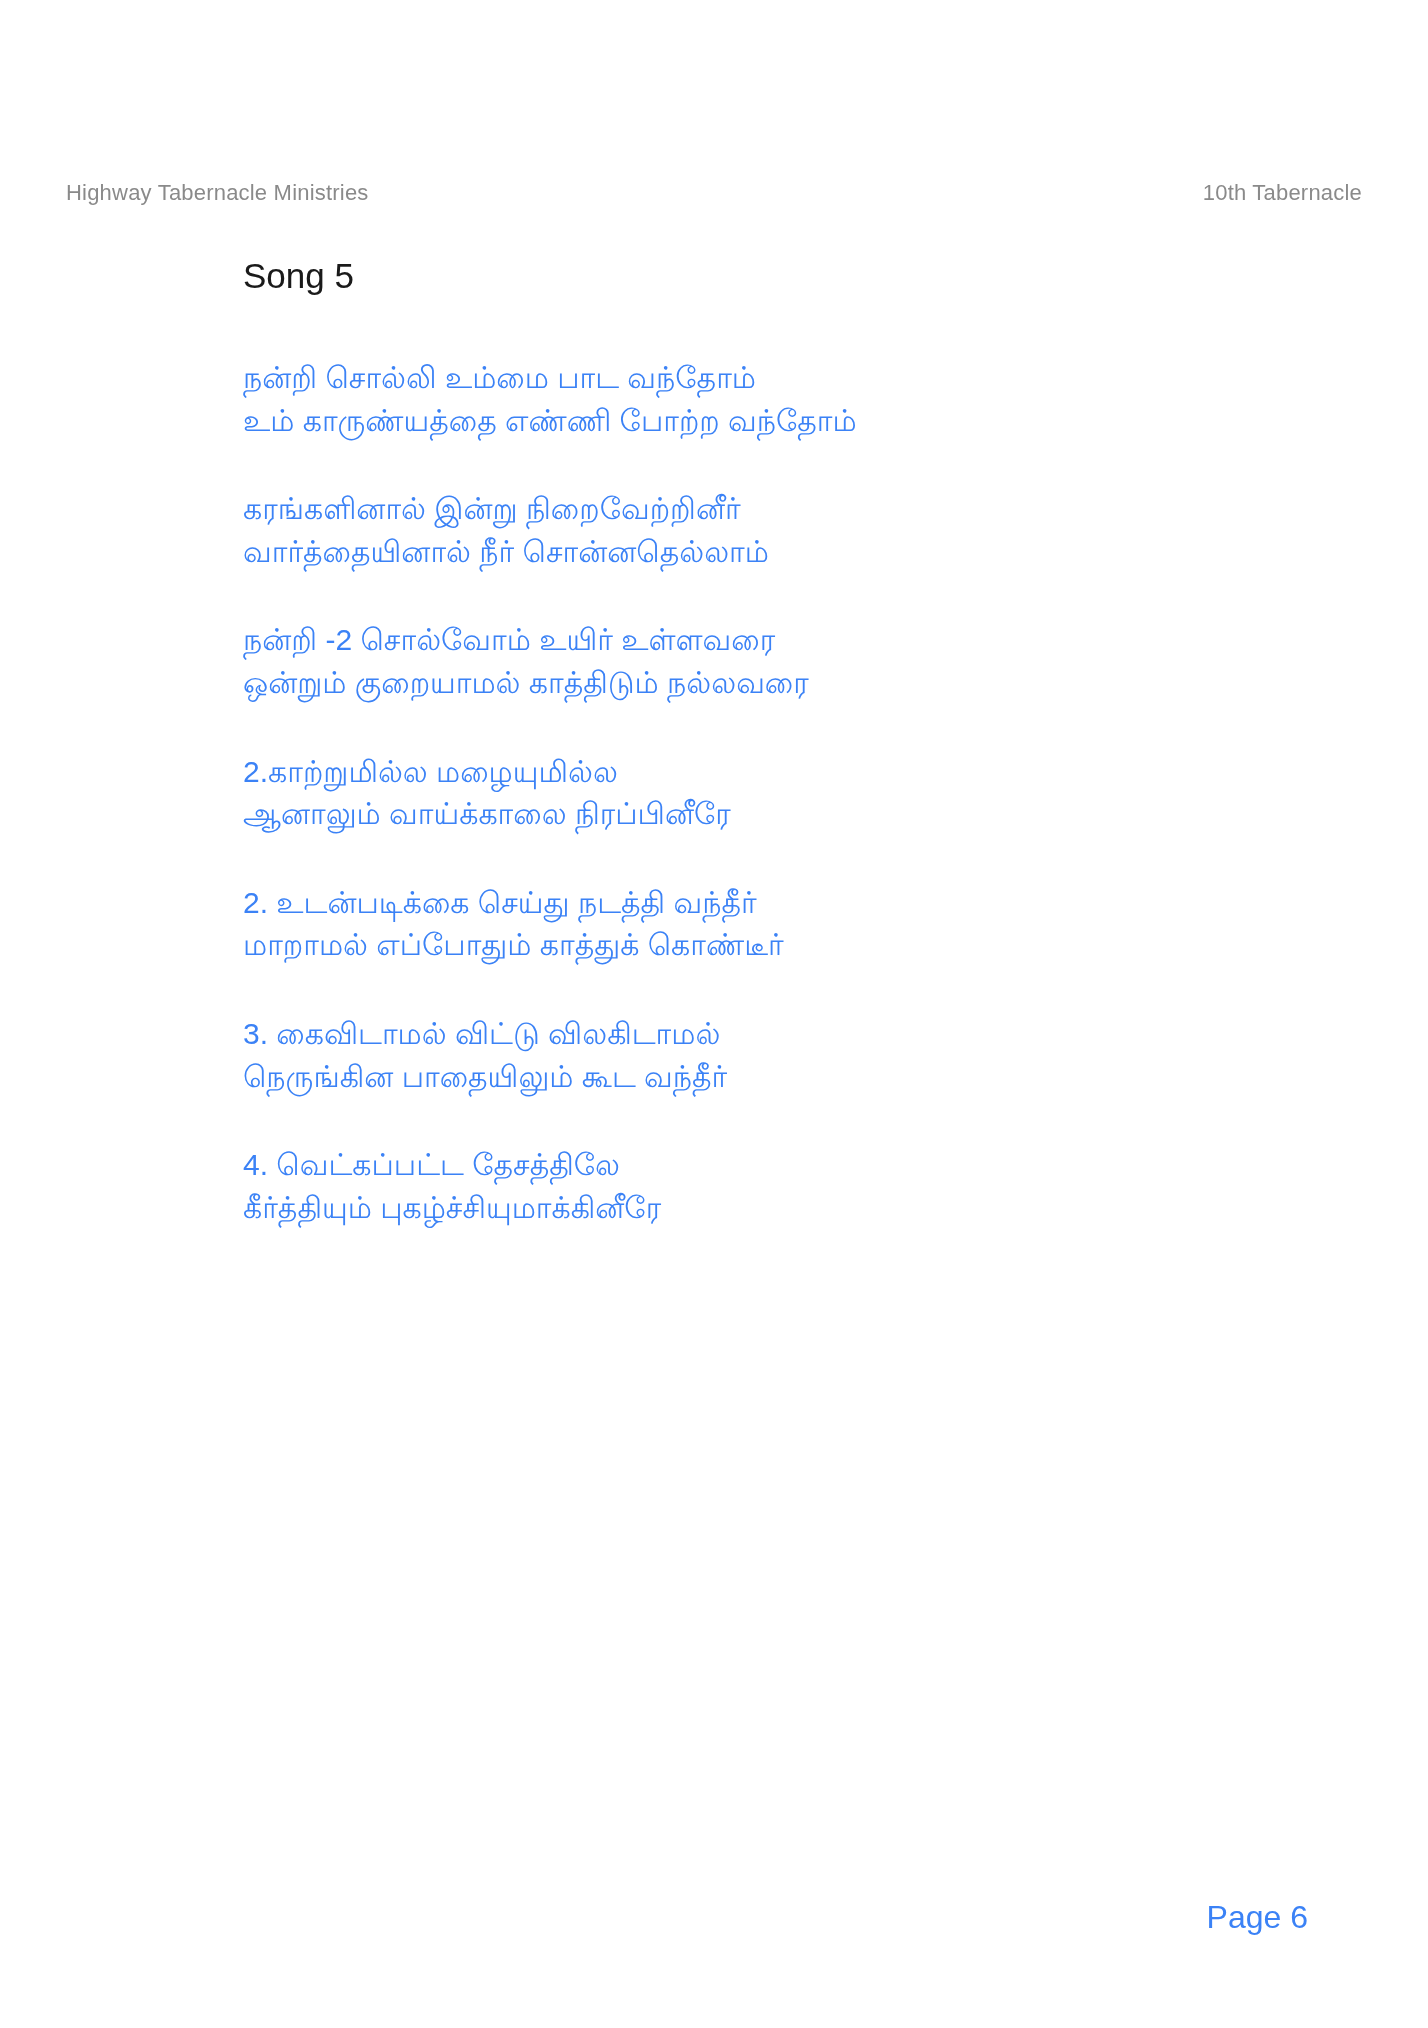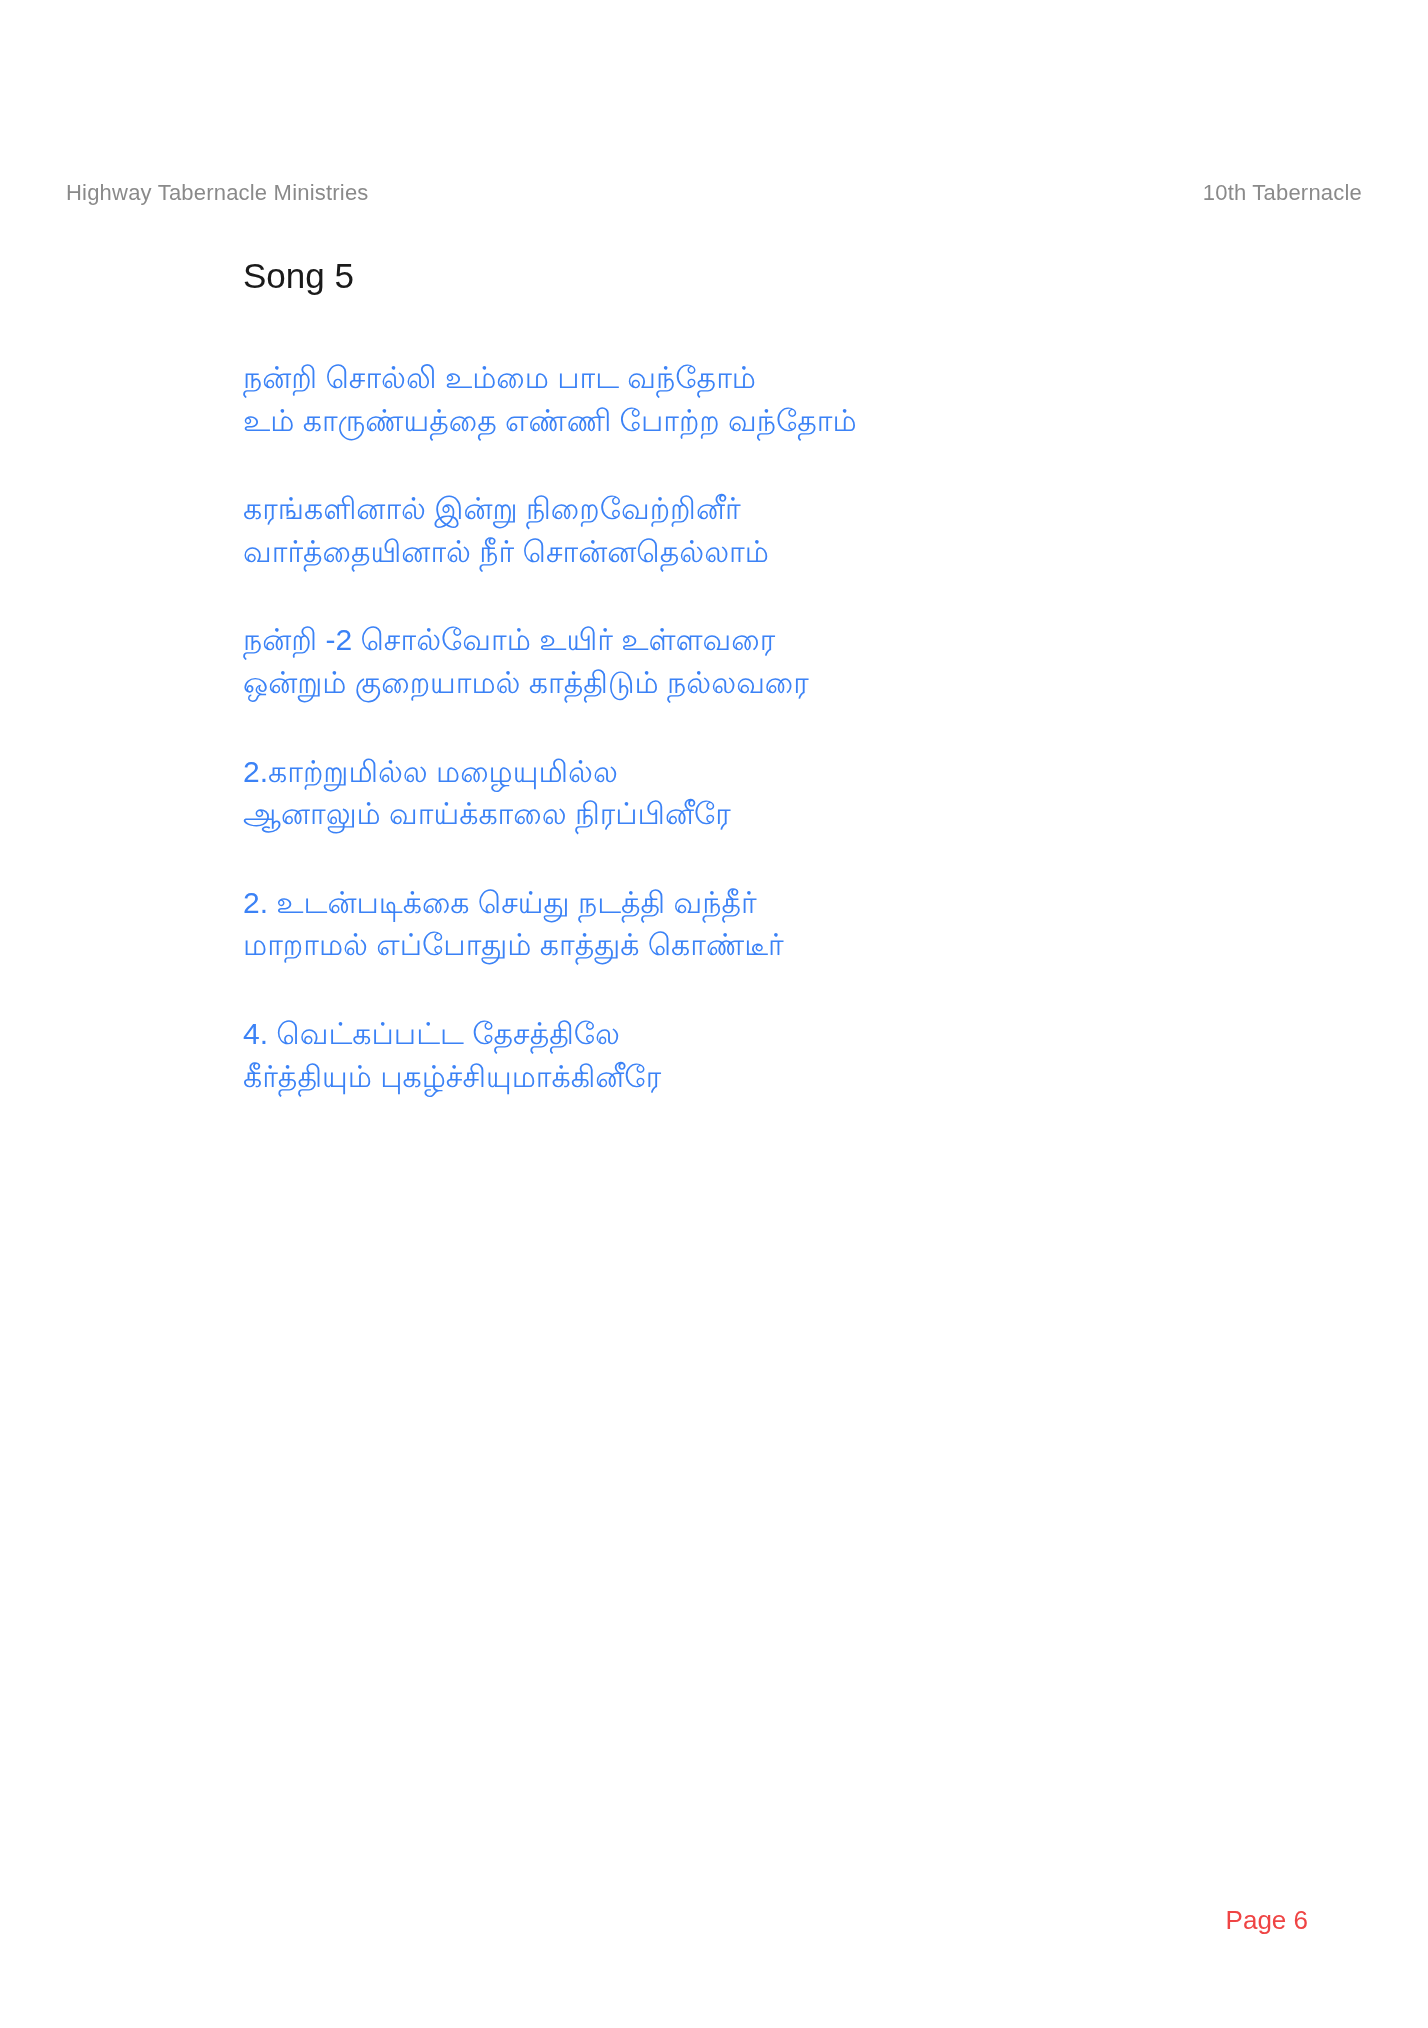--- a/index.html
+++ b/index.html
@@ -54,22 +54,22 @@
   .lyric-line {
     font-size: 30px;
     line-height: 1.42;
     color: #3b82f6;
     white-space: pre-wrap;
   }
   .footer {
     position: absolute;
     bottom: 92px;
     right: 120px;
-    font-size: 26px;
-    color: #ef4444;
+    font-size: 32px;
+    color: #3b82f6;
     margin-top: 12px;
   }
 </style>
 </head>
 <body>
 
 <div class="page">
 
   <div class="header">
     <div class="header-left">Highway Tabernacle Ministries</div>
@@ -97,20 +97,24 @@
     <div class="stanza">
       <div class="lyric-line">2.காற்றுமில்ல மழையுமில்ல</div>
       <div class="lyric-line">ஆனாலும் வாய்க்காலை நிரப்பினீரே</div>
     </div>
 
     <div class="stanza">
       <div class="lyric-line">2. உடன்படிக்கை செய்து நடத்தி வந்தீர்</div>
       <div class="lyric-line">மாறாமல் எப்போதும் காத்துக் கொண்டீர்</div>
     </div>
 
+    <div class="stanza">
+      <div class="lyric-line">3. கைவிடாமல் விட்டு விலகிடாமல்</div>
+      <div class="lyric-line">நெருங்கின பாதையிலும் கூட வந்தீர்</div>
+    </div>
 
     <div class="stanza">
       <div class="lyric-line">4. வெட்கப்பட்ட தேசத்திலே</div>
       <div class="lyric-line">கீர்த்தியும் புகழ்ச்சியுமாக்கினீரே</div>
     </div>
   </div>
 
   <div class="footer">Page 6</div>
 
 </div>

